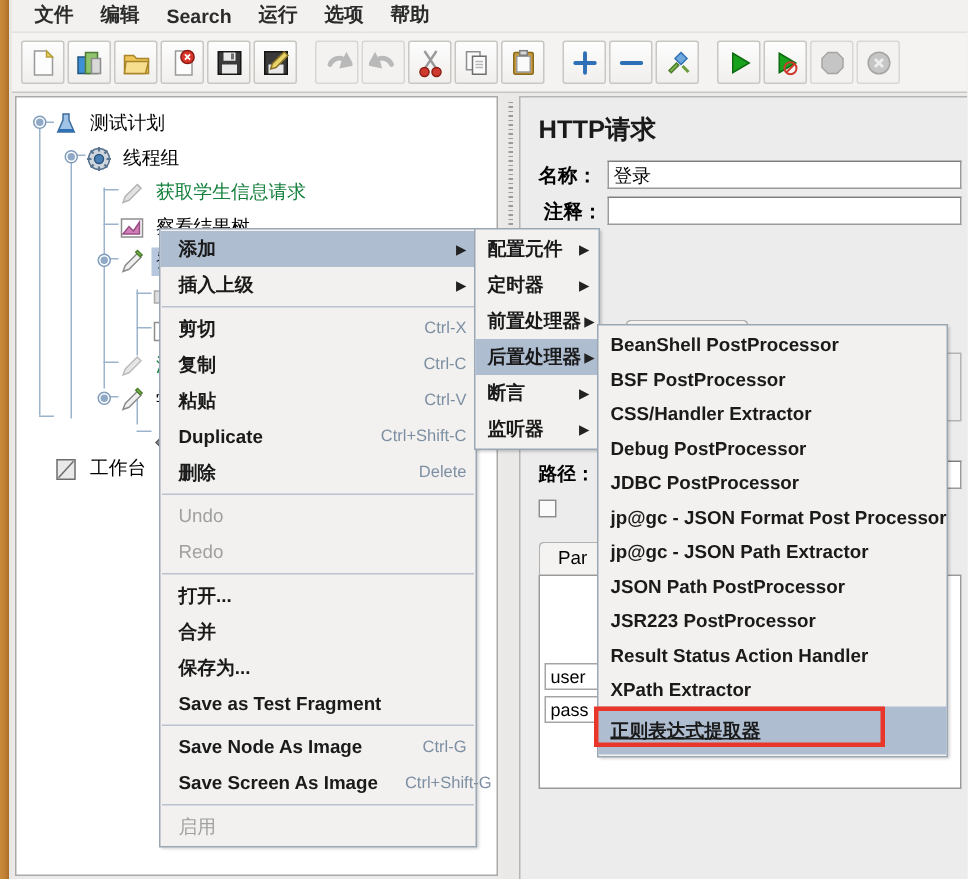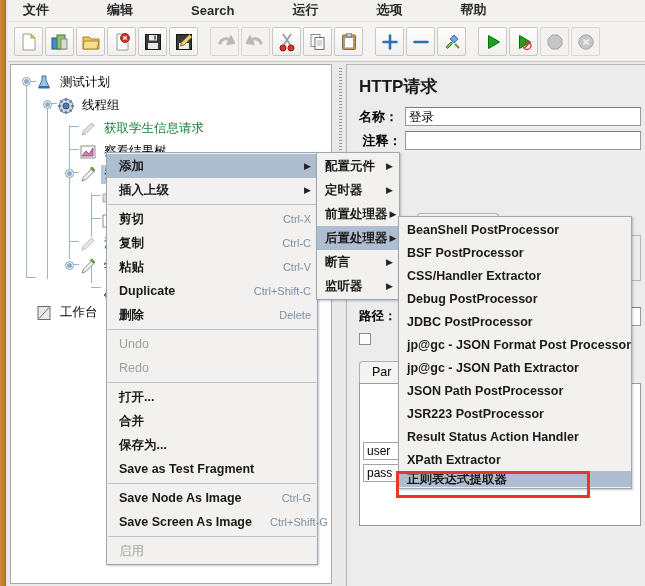--- a/index.html
+++ b/index.html
@@ -34,21 +34,20 @@
 
   
   .menubar {
     position: absolute; left: 8px; top: 0; right: 0;
     height: 22px;
     background: #f2f1ef;
     display: flex; align-items: center;
     padding-left: 6px;
     border-bottom: 1px solid #e3e2e0;
     z-index: 20;
-    gap: 40px;
   }
   .menubar .mi {
     padding: 2px 9px 3px 9px;
     font-size: 13px;
     font-weight: bold;
     color: #2b2b2b;
     white-space: nowrap;
     cursor: default;
   }
 
@@ -688,20 +687,20 @@
     </div>
     <div class="row bold" style="height:23px; padding-left:8px;">
       <span>JSR223 PostProcessor</span>
     </div>
     <div class="row bold" style="height:23px; padding-left:8px;">
       <span>Result Status Action Handler</span>
     </div>
     <div class="row bold" style="height:23px; padding-left:8px;">
       <span>XPath Extractor</span>
     </div>
-    <div class="row bold hl" style="height:16px; padding-left:8px;">
+    <div class="row bold hl" style="height:32px; padding-left:8px;text-decoration:underline;">
       <span>正则表达式提取器</span>
     </div>
   </div>
 
   <div class="redframe" style="left:396px; top:471px; width:194px; height:27px;"></div>
 
 </div>
 
 </body></html>

